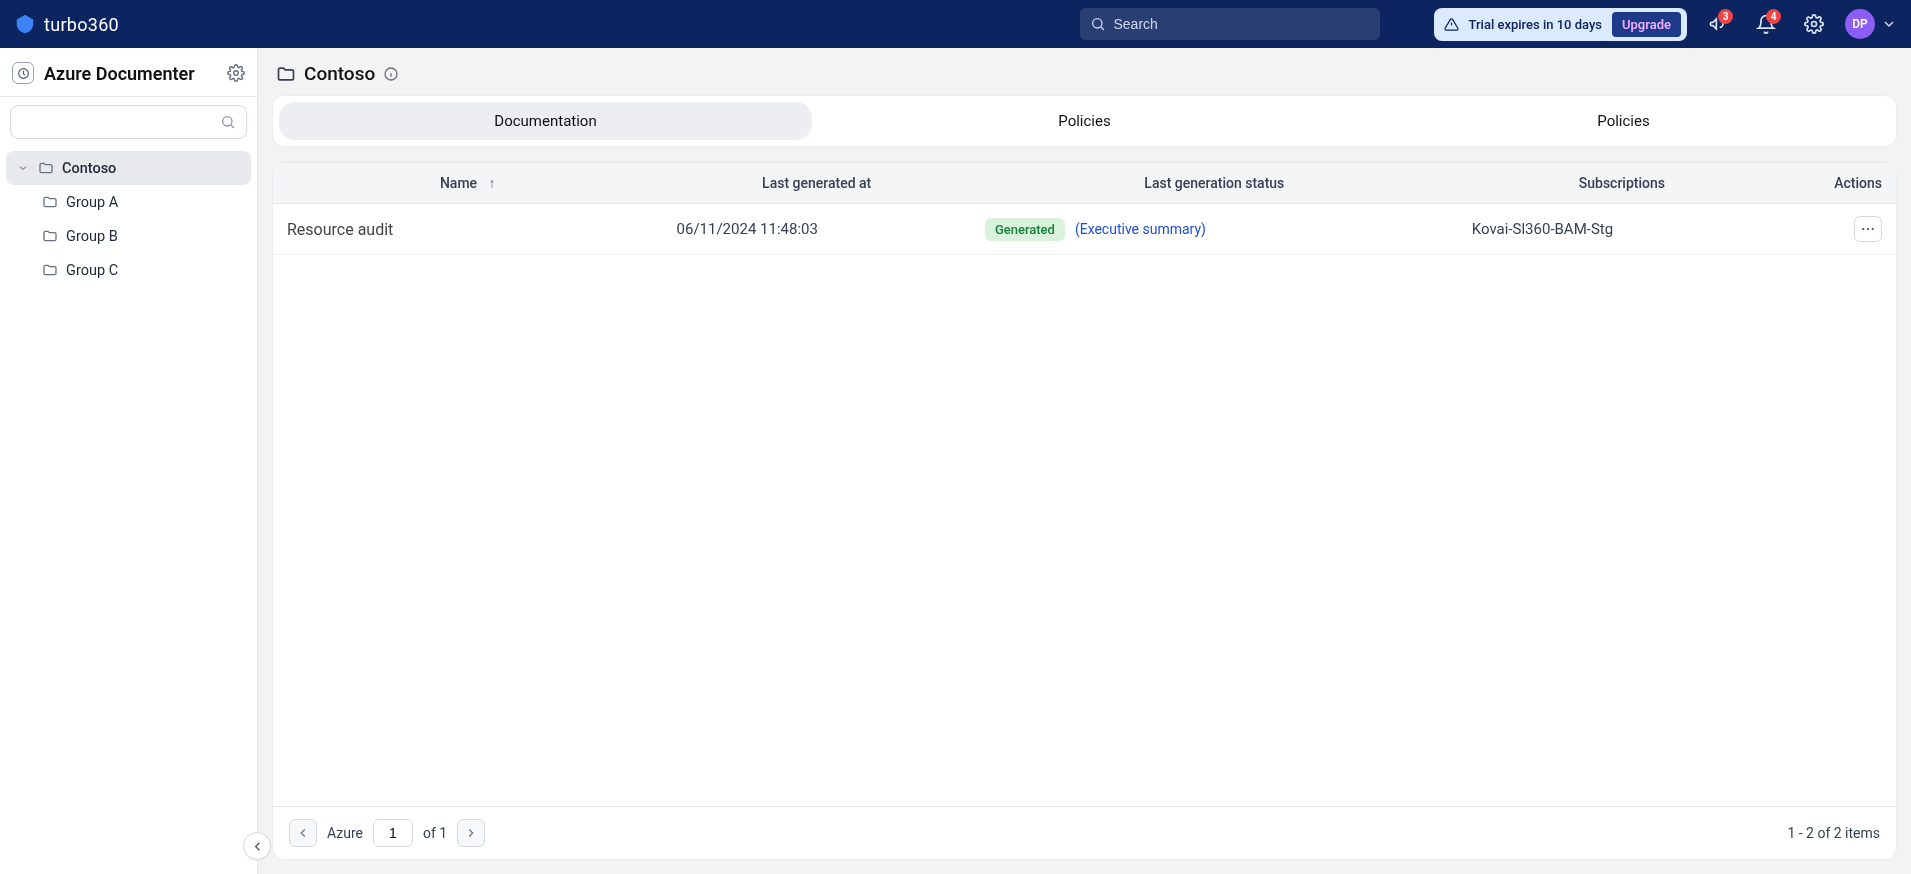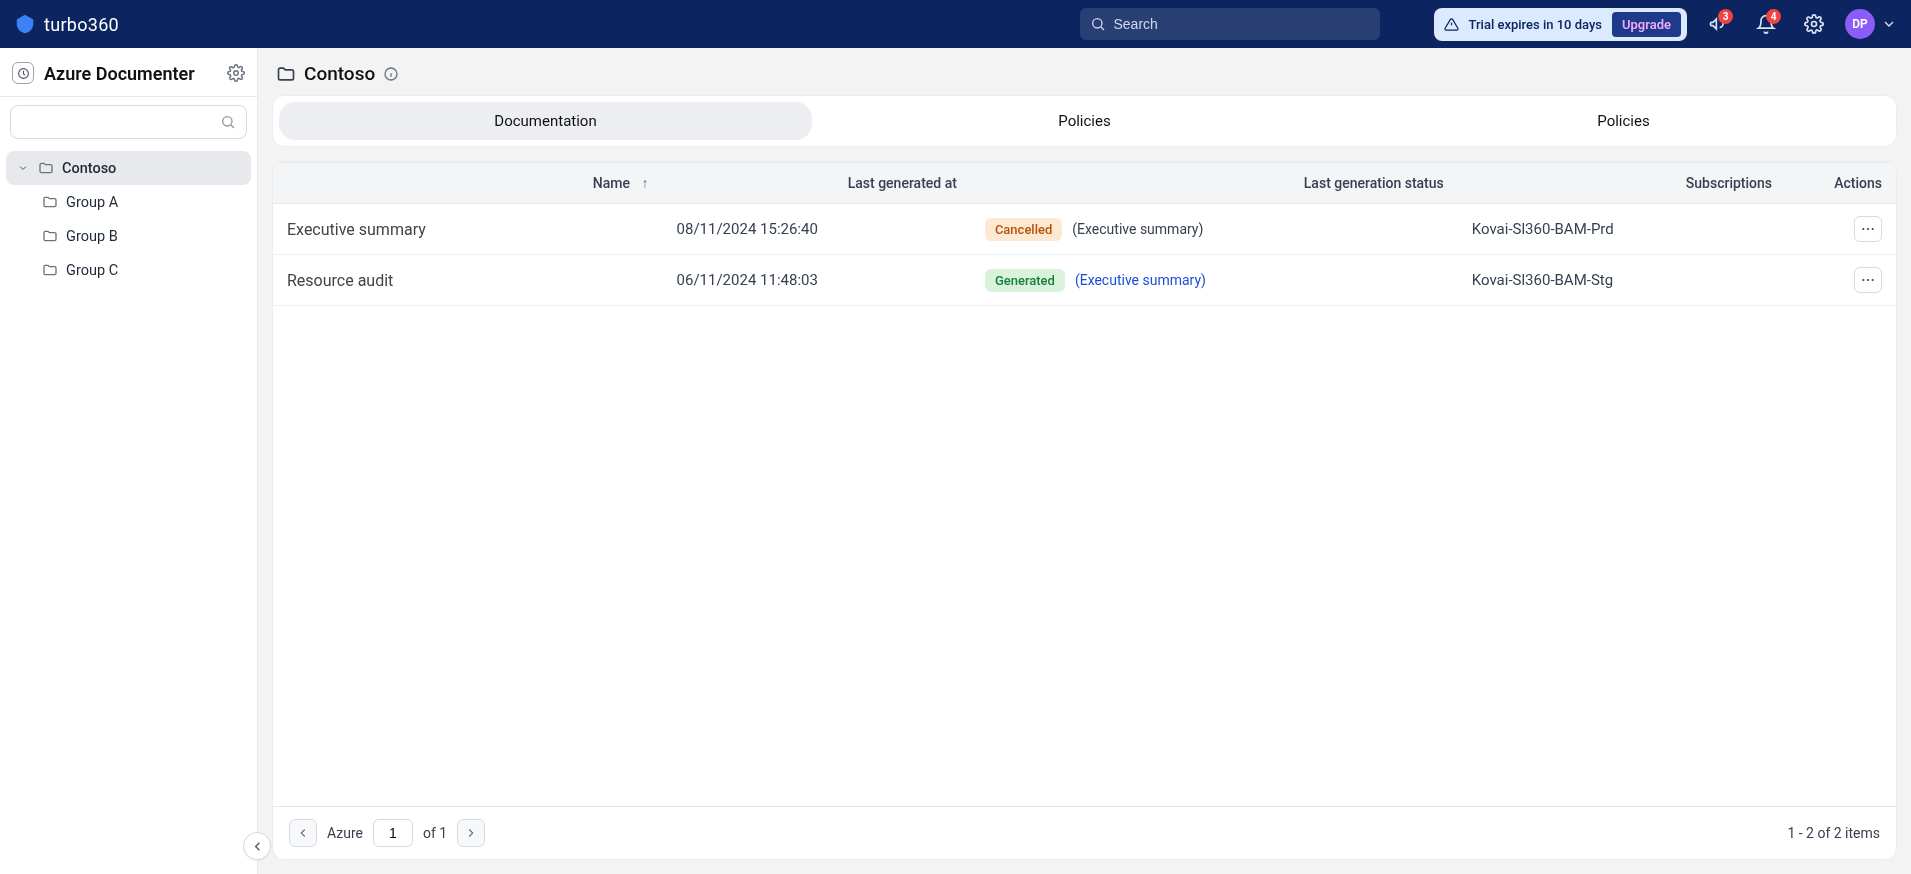--- a/index.html
+++ b/index.html
@@ -52,21 +52,21 @@
   .tab.active{background:#eceef1;}
 
   .panel{margin:14px;background:#fff;border:1px solid #ecedf0;border-radius:12px;flex:1;display:flex;flex-direction:column;overflow:hidden;}
   .panel-head{display:flex;align-items:center;justify-content:space-between;padding:16px 18px;}
   .panel-head h2{font-size:20px;font-weight:600;}
   .panel-head .right{display:flex;gap:10px;}
   .btn-primary{background:var(--blue);color:#fff;border:none;border-radius:8px;padding:8px 14px;font-size:14.5px;font-weight:600;display:flex;align-items:center;gap:6px;cursor:pointer;}
   .icon-outline{width:36px;height:36px;border:1px solid #d6d9df;border-radius:8px;display:flex;align-items:center;justify-content:center;color:#374151;cursor:pointer;}
 
   table{width:100%;border-collapse:collapse;}
-  thead th{background:#f4f5f7;text-align:right;font-weight:500;font-size:14px;color:#374151;padding:12px 14px;border-top:1px solid var(--grey-border);border-bottom:1px solid var(--grey-border);}
+  thead th{background:#f4f5f7;text-align:center;font-weight:500;font-size:14px;color:#374151;padding:12px 14px;border-top:1px solid var(--grey-border);border-bottom:1px solid var(--grey-border);}
   tbody td{font-size:15px;color:#374151;padding:12px 14px;border-bottom:1px solid #eef0f3;}
   tbody td.docname{color:#444;font-size:16px;}
   .sort-ind{margin-left:8px;color:#6b7280;}
   .status-pill{display:inline-block;border-radius:6px;padding:4px 10px;font-size:13px;font-weight:500;}
   .status-cancelled{background:#fde9d2;color:#b45309;}
   .status-generated{background:#d9f2dc;color:#15803d;}
   .status-note{font-size:14px;color:#374151;margin-left:10px;}
   .status-note.link{color:#1d4ed8;cursor:pointer;}
   .row-action{width:28px;height:26px;border:1px solid #d6d9df;border-radius:6px;display:flex;align-items:center;justify-content:center;color:#374151;cursor:pointer;margin-left:auto;}
 
@@ -229,35 +229,20 @@
               <span>Name</span>
               <span class="sort-ind">↑</span>
             </th>
             <th style="width:19%">Last generated at</th>
             <th style="width:30%">Last generation status</th>
             <th>Subscriptions</th>
             <th style="width:110px;text-align:right">Actions</th>
           </tr>
         </thead>
         <tbody id="tbody">
-              <tr>
-                <td class="docname">Executive summary</td>
-                <td>08/11/2024 15:26:40</td>
-                <td><span class="status-pill status-cancelled">Cancelled</span><span class="status-note">(Executive summary)</span></td>
-                <td>Kovai-Sl360-BAM-Prd</td>
-                <td>
-                  <div class="row-action">
-                    <svg width="16" height="16" viewBox="0 0 24 24" fill="currentColor">
-                      <circle cx="5" cy="12" r="1.6"></circle>
-                      <circle cx="12" cy="12" r="1.6"></circle>
-                      <circle cx="19" cy="12" r="1.6"></circle>
-                    </svg>
-                  </div>
-                </td>
-              </tr>
               <tr>
                 <td class="docname">Resource audit</td>
                 <td>06/11/2024 11:48:03</td>
                 <td><span class="status-pill status-generated">Generated</span><span class="status-note link">(Executive summary)</span></td>
                 <td>Kovai-Sl360-BAM-Stg</td>
                 <td>
                   <div class="row-action">
                     <svg width="16" height="16" viewBox="0 0 24 24" fill="currentColor">
                       <circle cx="5" cy="12" r="1.6"></circle>
                       <circle cx="12" cy="12" r="1.6"></circle>

